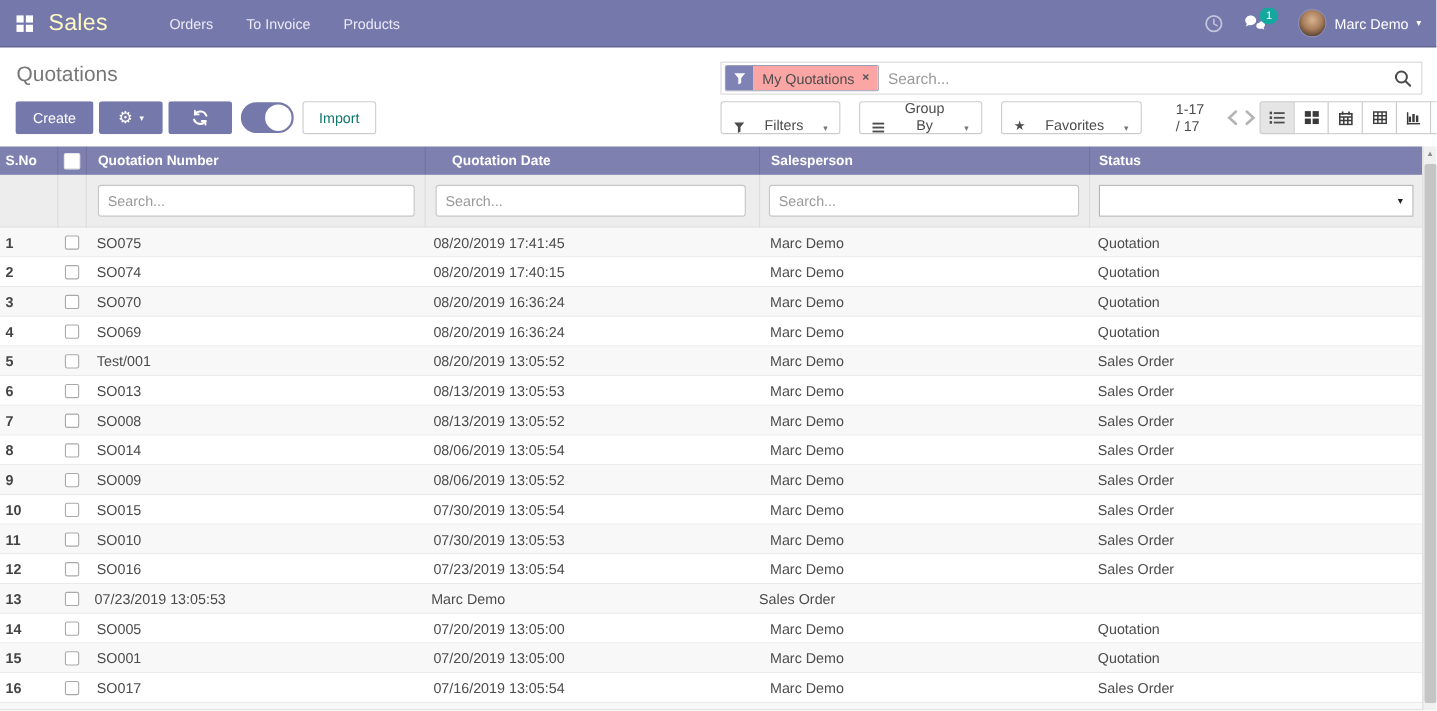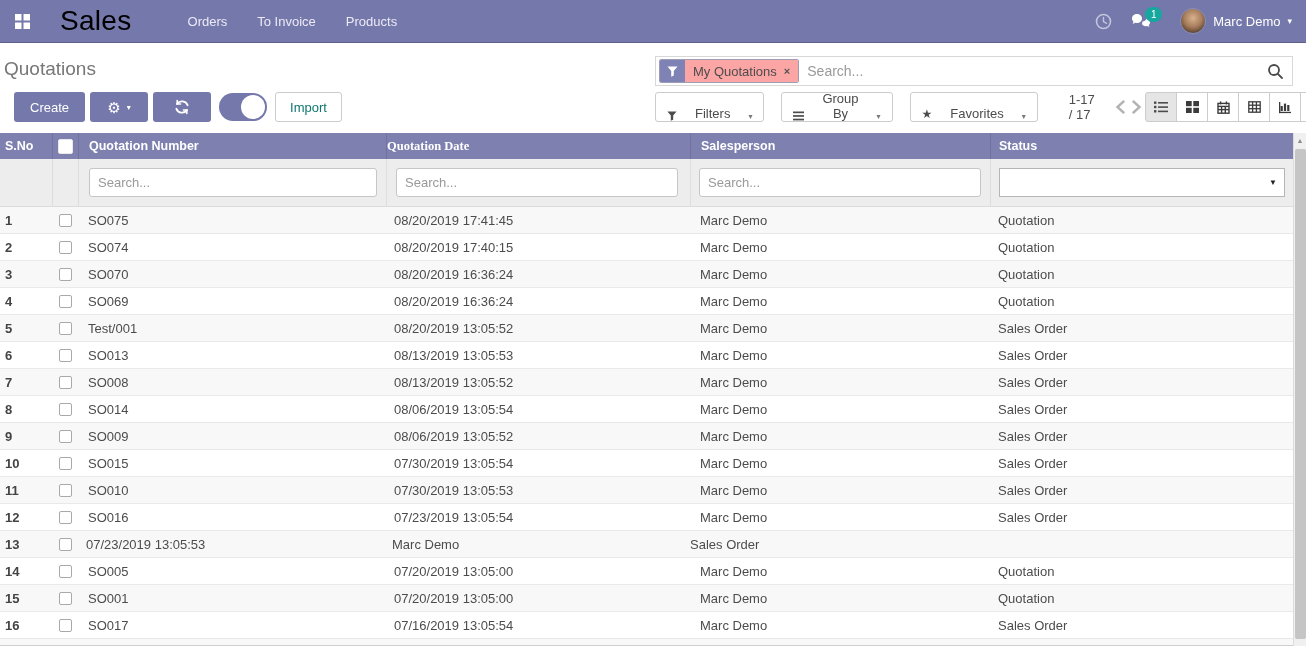--- a/index.html
+++ b/index.html
@@ -4,36 +4,36 @@
 <style>
   * { box-sizing: border-box; margin: 0; padding: 0; }
   html,body { width:1306px; height:646px; overflow:hidden; }
   body { font-family:"Liberation Sans","DejaVu Sans",sans-serif; background:#fff; color:#4c4c4c; }
   .app { position:relative; width:1306px; height:646px; }
 
   
   .navbar { position:absolute; left:0; top:0; width:1306px; height:43px;
     background:#7578ab; border-bottom:1px solid #5f6089; display:flex; align-items:center; }
   .apps-btn { width:44px; height:43px; display:flex; align-items:center; justify-content:center; cursor:pointer; }
-  .brand { color:#000000; font-size:28px; letter-spacing:.3px; margin-left:16px; margin-right:56px; }
+  .brand { color:#fef9c3; font-size:21px; letter-spacing:.3px; margin-left:0; margin-right:56px; }
   .nav-menu { display:flex; gap:30px; }
   .nav-item { color:#eceaf6; font-size:13px; cursor:pointer; }
   .nav-right { margin-left:auto; display:flex; align-items:center; gap:8px; padding-right:14px; }
   .icon-btn { position:relative; width:30px; height:30px; display:flex; align-items:center; justify-content:center; cursor:pointer; }
   .badge { position:absolute; top:1px; right:-6px; min-width:17px; height:15px; border-radius:8px;
     background:#16a79e; color:#fff; font-size:10px; display:flex; align-items:center; justify-content:center; padding:0 4px; }
   .user { display:flex; align-items:center; gap:7px; cursor:pointer; margin-left:16px; }
   .avatar { width:26px; height:26px; border-radius:50%;
     background:radial-gradient(circle at 50% 38%, #d8b28e 0%, #a97f5d 45%, #5d4433 78%, #3e2e22 100%); border:1px solid #8b8db8; }
   .user-name { color:#fff; font-size:13px; }
   .caret-w { color:#fff; font-size:9px; }
 
   
   .cpanel { position:absolute; left:0; top:44px; width:1306px; height:89px; background:#fff; }
-  .page-title { position:absolute; left:4px; top:14px; font-size:19px; color:#777; }
+  .page-title { position:absolute; left:15px; top:14px; font-size:19px; color:#777; }
   .searchbar { position:absolute; left:655px; top:12px; width:638px; height:30px; background:#fff;
     border:1px solid #d8d8d8; display:flex; align-items:center; }
   .facet { display:flex; align-items:stretch; height:24px; margin-left:3px; border:1px solid #9d9db4; border-radius:2px; overflow:hidden; cursor:pointer; }
   .facet-icon { width:25px; background:#7e82b4; display:flex; align-items:center; justify-content:center; }
   .facet-body { background:#fca5a5; display:flex; align-items:center; gap:7px; padding:0 8px; }
   .facet-label { font-size:13px; color:#4c4c4c; white-space:nowrap; }
   .facet-x { font-size:11px; color:#555; font-weight:bold; cursor:pointer; }
   .search-input { flex:1; border:none; outline:none; font-size:14px; padding:0 8px; color:#4c4c4c; font-family:inherit; }
   .search-input::placeholder { color:#9a9a9a; }
   .mag { margin-right:8px; cursor:pointer; }
@@ -63,21 +63,21 @@
   .vbtn.active { background:#e5e5e5; }
 
   
   .listview { position:absolute; left:0; top:133px; width:1293px; height:513px; overflow:hidden; }
   .thead { display:flex; height:26px; background:#7e80b0; color:#fff; font-weight:bold; font-size:12.5px; align-items:center; }
   .th { height:26px; display:flex; align-items:center; border-left:1px solid rgba(0,0,0,0.10); cursor:pointer; }
   .th:first-child { border-left:none; }
   .c-sno { width:52px; padding-left:5px; }
   .c-chk { width:26px; justify-content:center; display:flex; align-items:center; }
   .c-num { width:308px; padding-left:10px; }
-  .c-date { width:304px; padding-left:0;font-family:Liberation Serif, serif; }
+  .c-date { width:304px; padding-left:24px; }
   .c-sales { width:300px; padding-left:10px; }
   .c-status { width:303px; padding-left:8px; }
   .hd-check { width:15px; height:15px; background:#fff; border:1px solid #e8e8e8; border-radius:2px; cursor:pointer; }
 
   .filter-row { display:flex; height:48px; background:#ededed; align-items:center; border-bottom:1px solid #dcdcdc; }
   .fcell { height:48px; display:flex; align-items:center; border-left:1px solid #ddd; }
   .fcell:first-child { border-left:none; }
   .f-input { height:29px; border:1px solid #c6c6c6; border-radius:3px; font-size:13px; padding:0 8px;
     color:#4c4c4c; outline:none; background:#fff; font-family:inherit; }
   .f-input::placeholder { color:#999; }

